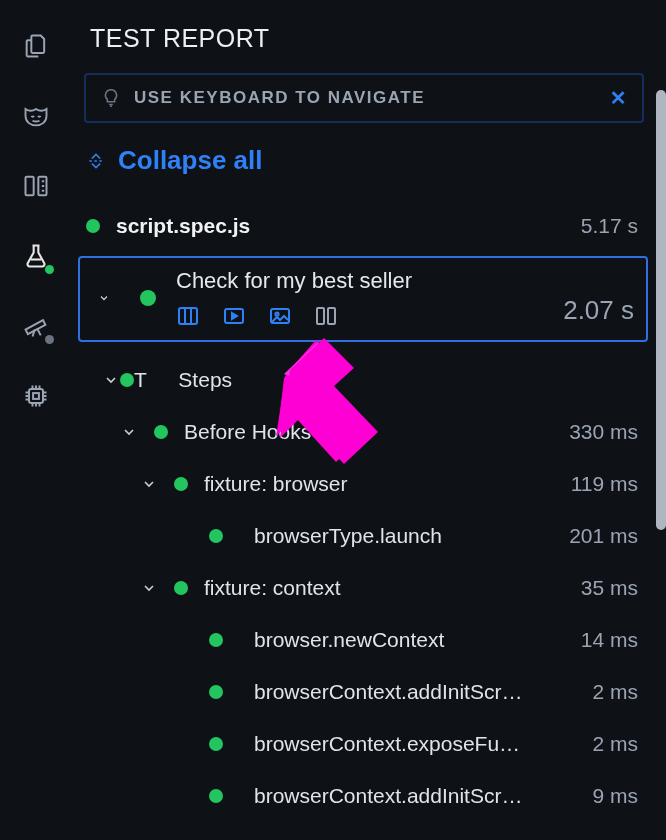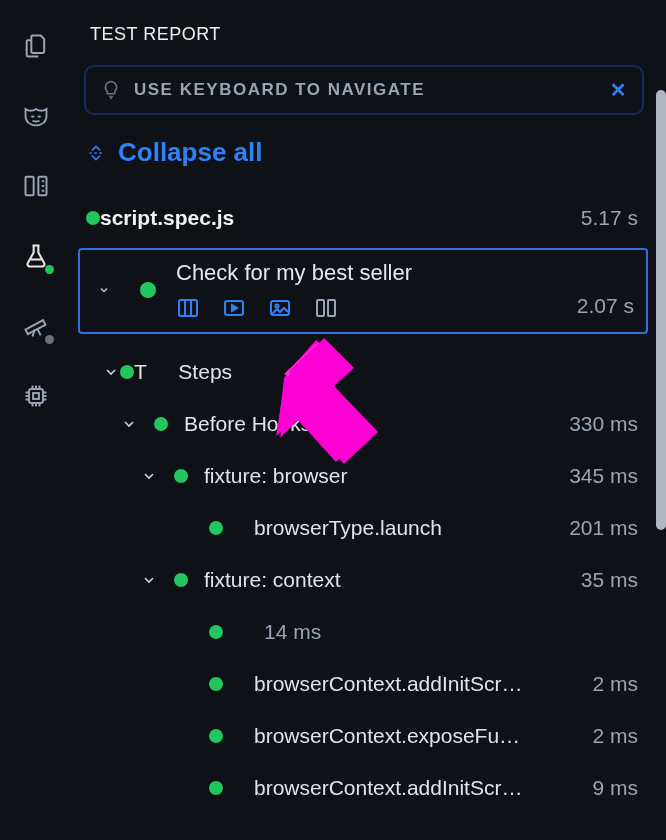--- a/index.html
+++ b/index.html
@@ -32,31 +32,31 @@
   .badge-green { background: #22c55e; }
   .badge-grey  { background: #6b7280; }
 
   .main-panel {
     flex: 1;
     background: #0e1116;
     position: relative;
     padding-right: 14px;
   }
   .panel-title {
-    font-size: 18px;
+    font-size: 25px;
     font-weight: 400;
     letter-spacing: 0.5px;
     color: #eceff3;
     padding: 24px 0 20px 18px;
   }
 
   .hint-bar {
     margin: 0 8px 18px 12px;
     border: 2px solid #2563eb55;
-    border-radius: 10px;
+    border-radius: 4px;
     height: 50px;
     display: flex; align-items: center;
     padding: 0 14px;
     color: #9aa4b2;
     letter-spacing: 1.5px;
     font-weight: 600;
     font-size: 17px;
   }
   .hint-bar .bulb { color: #6b7585; margin-right: 12px; display:flex; }
   .hint-bar .bulb svg { width:22px; height:22px; }
@@ -82,21 +82,21 @@
     cursor: pointer;
   }
   .row .chev { width:18px; color:#c9cdd4; display:flex; align-items:center; justify-content:center; }
   .row .chev svg { width:16px; height:16px; }
   .row .dot { width:14px; height:14px; border-radius:50%; background:#22c55e; flex-shrink:0; }
   .row .label { flex:1; white-space:nowrap; overflow:hidden; text-overflow:ellipsis; }
   .row .time { color:#9aa4b2; font-size:21px; padding-left:10px; white-space:nowrap; }
   .row.bold .label { font-weight:700; color:#f0f2f5; }
 
   
-  .ind0 { padding-left: 14px; }
+  .ind0 { padding-left: 14px; gap:16px; }
   .ind1 { padding-left: 30px; }
   .ind2 { padding-left: 48px; gap:16px; }
   .ind3 { padding-left: 68px; gap:16px;justify-content:space-between; }
   .ind4 { padding-left: 88px; gap:31px; } 
 
   
   .sel-wrap {
     margin: 4px 4px 12px 6px;
     border: 2px solid #2f6fe0;
     border-radius: 4px;
@@ -107,21 +107,21 @@
   }
   .sel-head .chev { width:18px; color:#c9cdd4; display:flex; align-items:center; justify-content:center; padding-left:6px;}
   .sel-head .chev svg{width:16px;height:16px;}
   .sel-head .dot { width:16px; height:16px; border-radius:50%; background:#22c55e; margin-left:10px; }
   .sel-text { flex:1; display:flex; flex-direction:column; gap:10px; }
   .sel-title { font-size:22px; color:#e5e8ee; }
   .sel-icons { display:flex; gap:22px; align-items:center; }
   .sel-icons .tool { color:#2f81f7; display:flex; cursor:pointer; }
   .sel-icons .tool.dim { color:#9aa4b2; }
   .sel-icons svg { width:24px; height:24px; }
-  .sel-time { color:#9aa4b2; font-size:21px; align-self:flex-end; padding-bottom:2px; }
+  .sel-time { color:#9aa4b2; font-size:26px; align-self:flex-end; padding-bottom:2px; }
 
   
   .scroll-track {
     position:absolute; top:90px; right:0; width:12px; bottom:4px;
     background: transparent;
   }
   .scroll-thumb {
     position:absolute; top:0; left:2px; width:10px; height:440px;
     background:#b0b6c1; border-radius:5px;
   }
@@ -286,21 +286,21 @@
     </div>
 
     <div class="row ind3">
       <span class="chev">
         <svg viewBox="0 0 24 24" fill="none" stroke="currentColor" stroke-width="2.5">
             <path d="M6 9l6 6 6-6"></path>
           </svg>
       </span>
       <span class="dot"></span>
       <span class="label">fixture: browser</span>
-      <span class="time">345 ms</span>
+      <span class="time">119 ms</span>
     </div>
 
     <div class="row ind4">
       <span class="chev" style="visibility:hidden">
           <svg viewBox="0 0 24 24"></svg>
         </span>
       <span class="dot"></span>
       <span class="label">browserType.launch</span>
       <span class="time">201 ms</span>
     </div>
@@ -314,20 +314,21 @@
       <span class="dot"></span>
       <span class="label">fixture: context</span>
       <span class="time">35 ms</span>
     </div>
 
     <div class="row ind4">
       <span class="chev" style="visibility:hidden">
           <svg viewBox="0 0 24 24"></svg>
         </span>
       <span class="dot"></span>
+      <span class="label">browser.newContext</span>
       <span class="time">14 ms</span>
     </div>
     <div class="row ind4">
       <span class="chev" style="visibility:hidden">
           <svg viewBox="0 0 24 24"></svg>
         </span>
       <span class="dot"></span>
       <span class="label">browserContext.addInitScr…</span>
       <span class="time">2 ms</span>
     </div>

